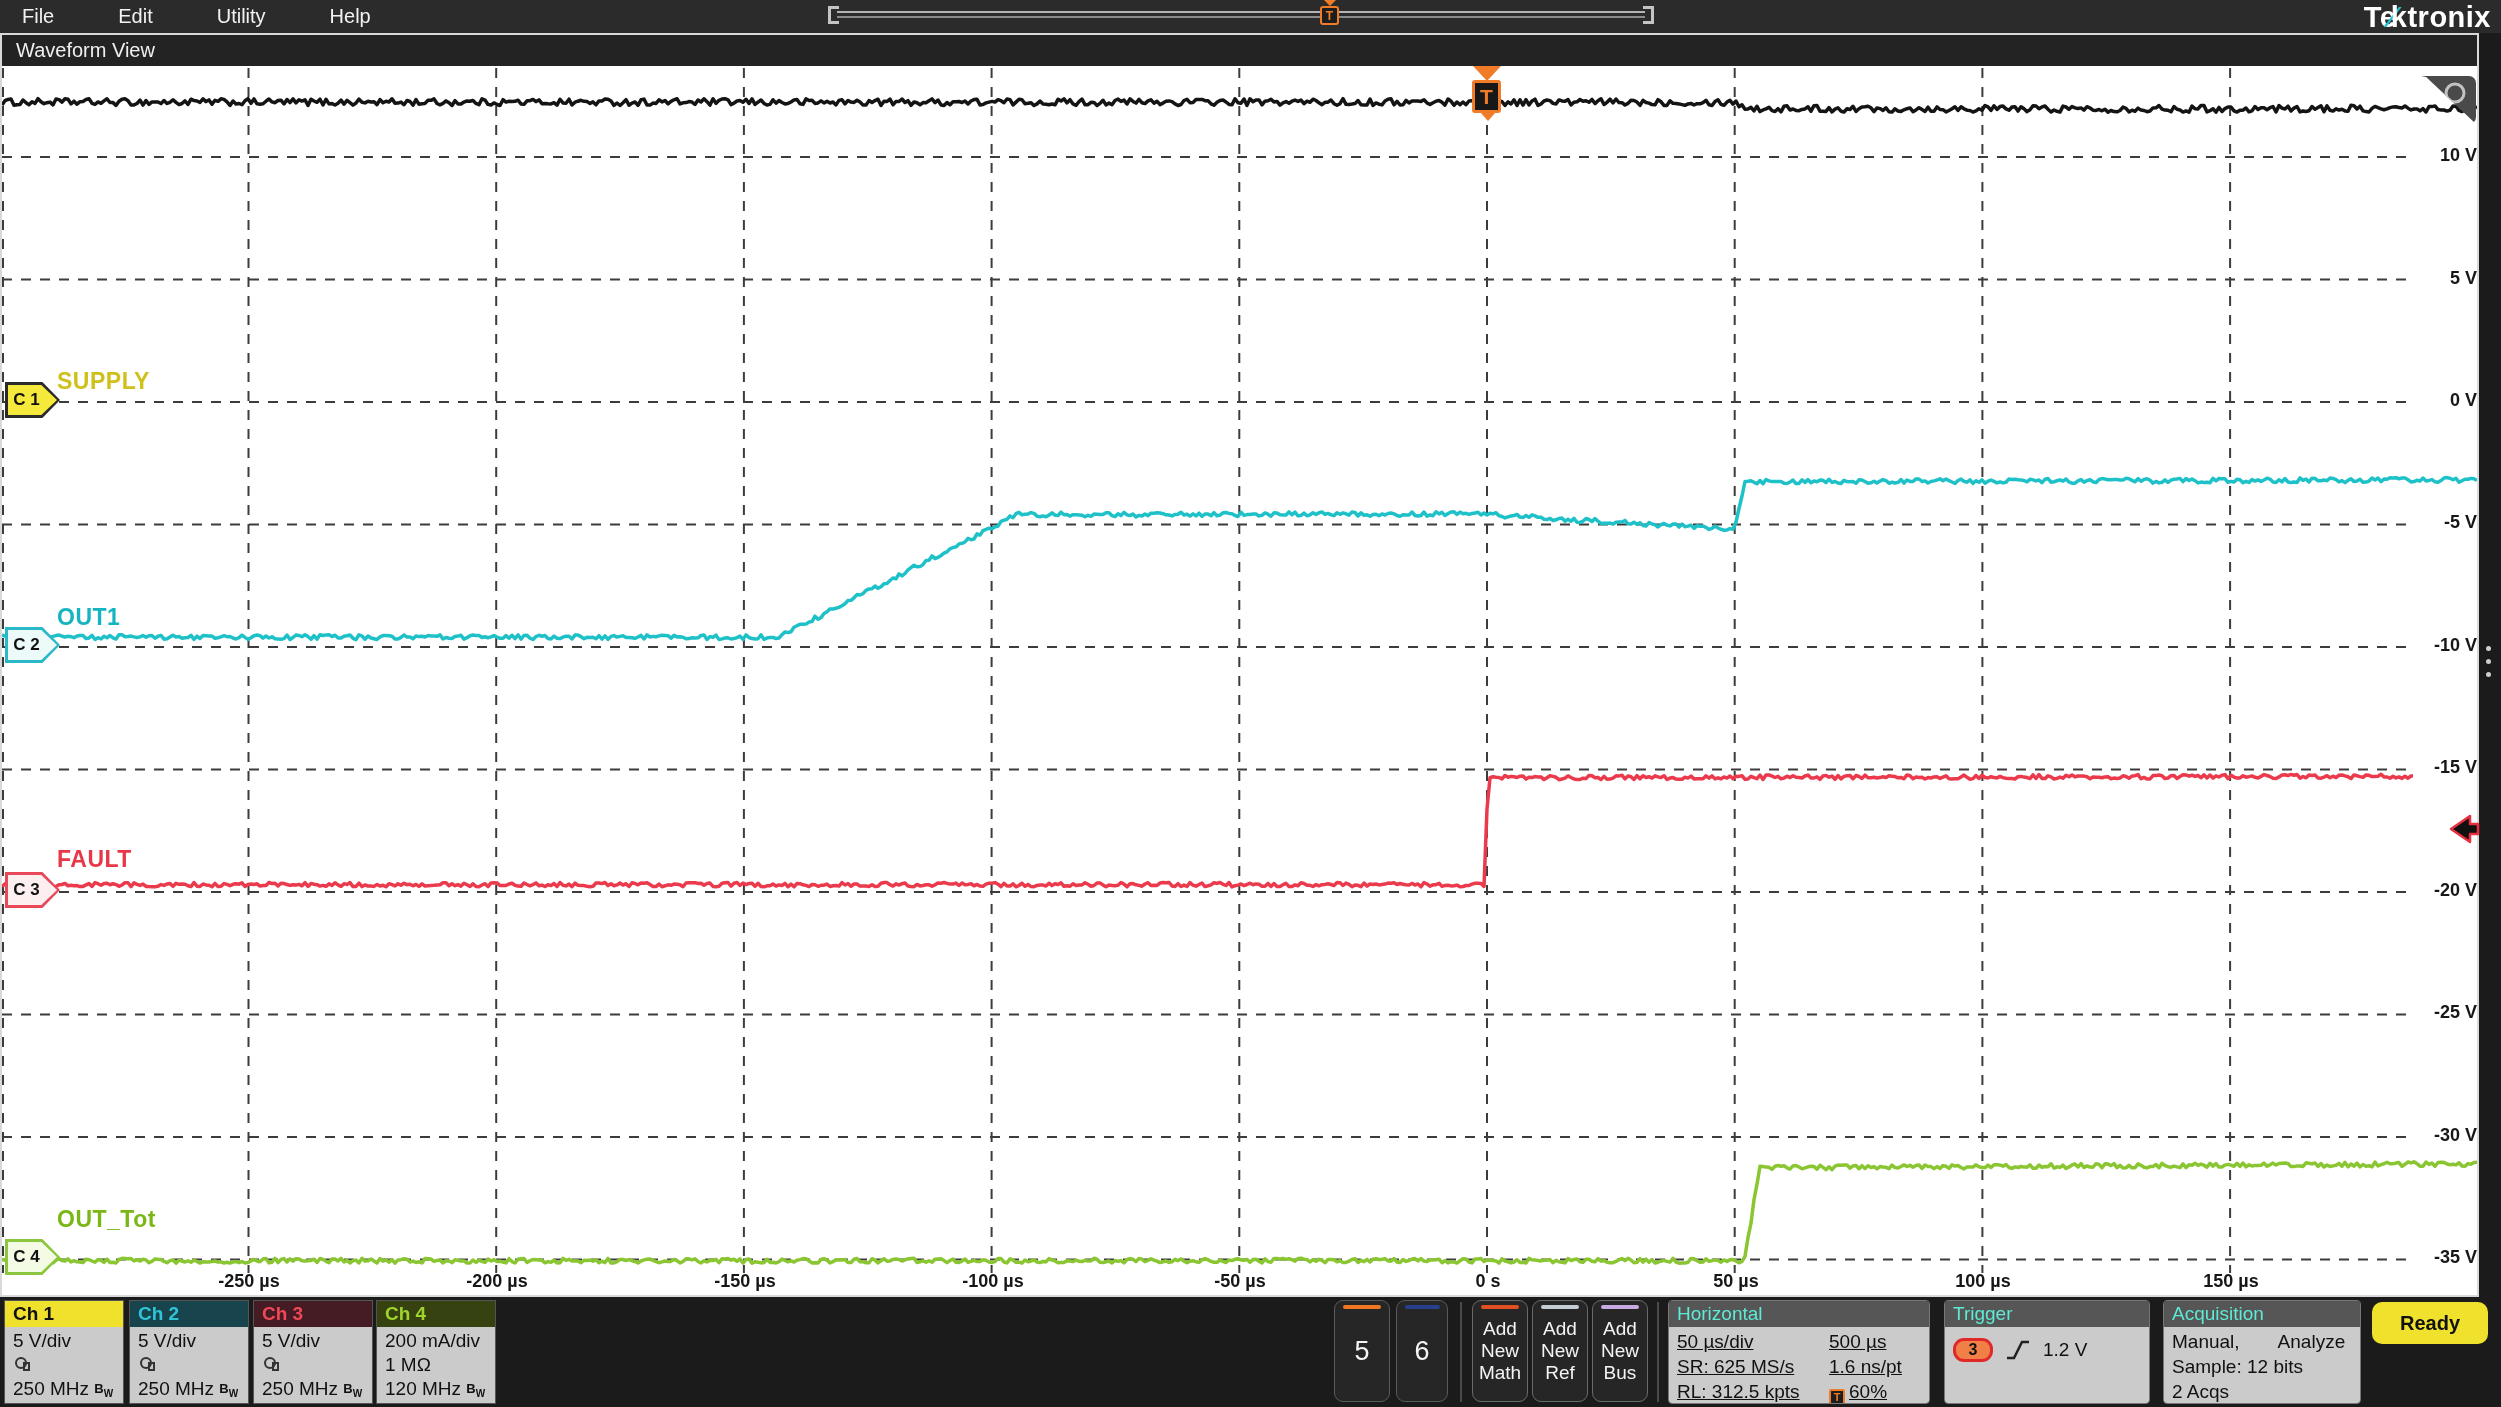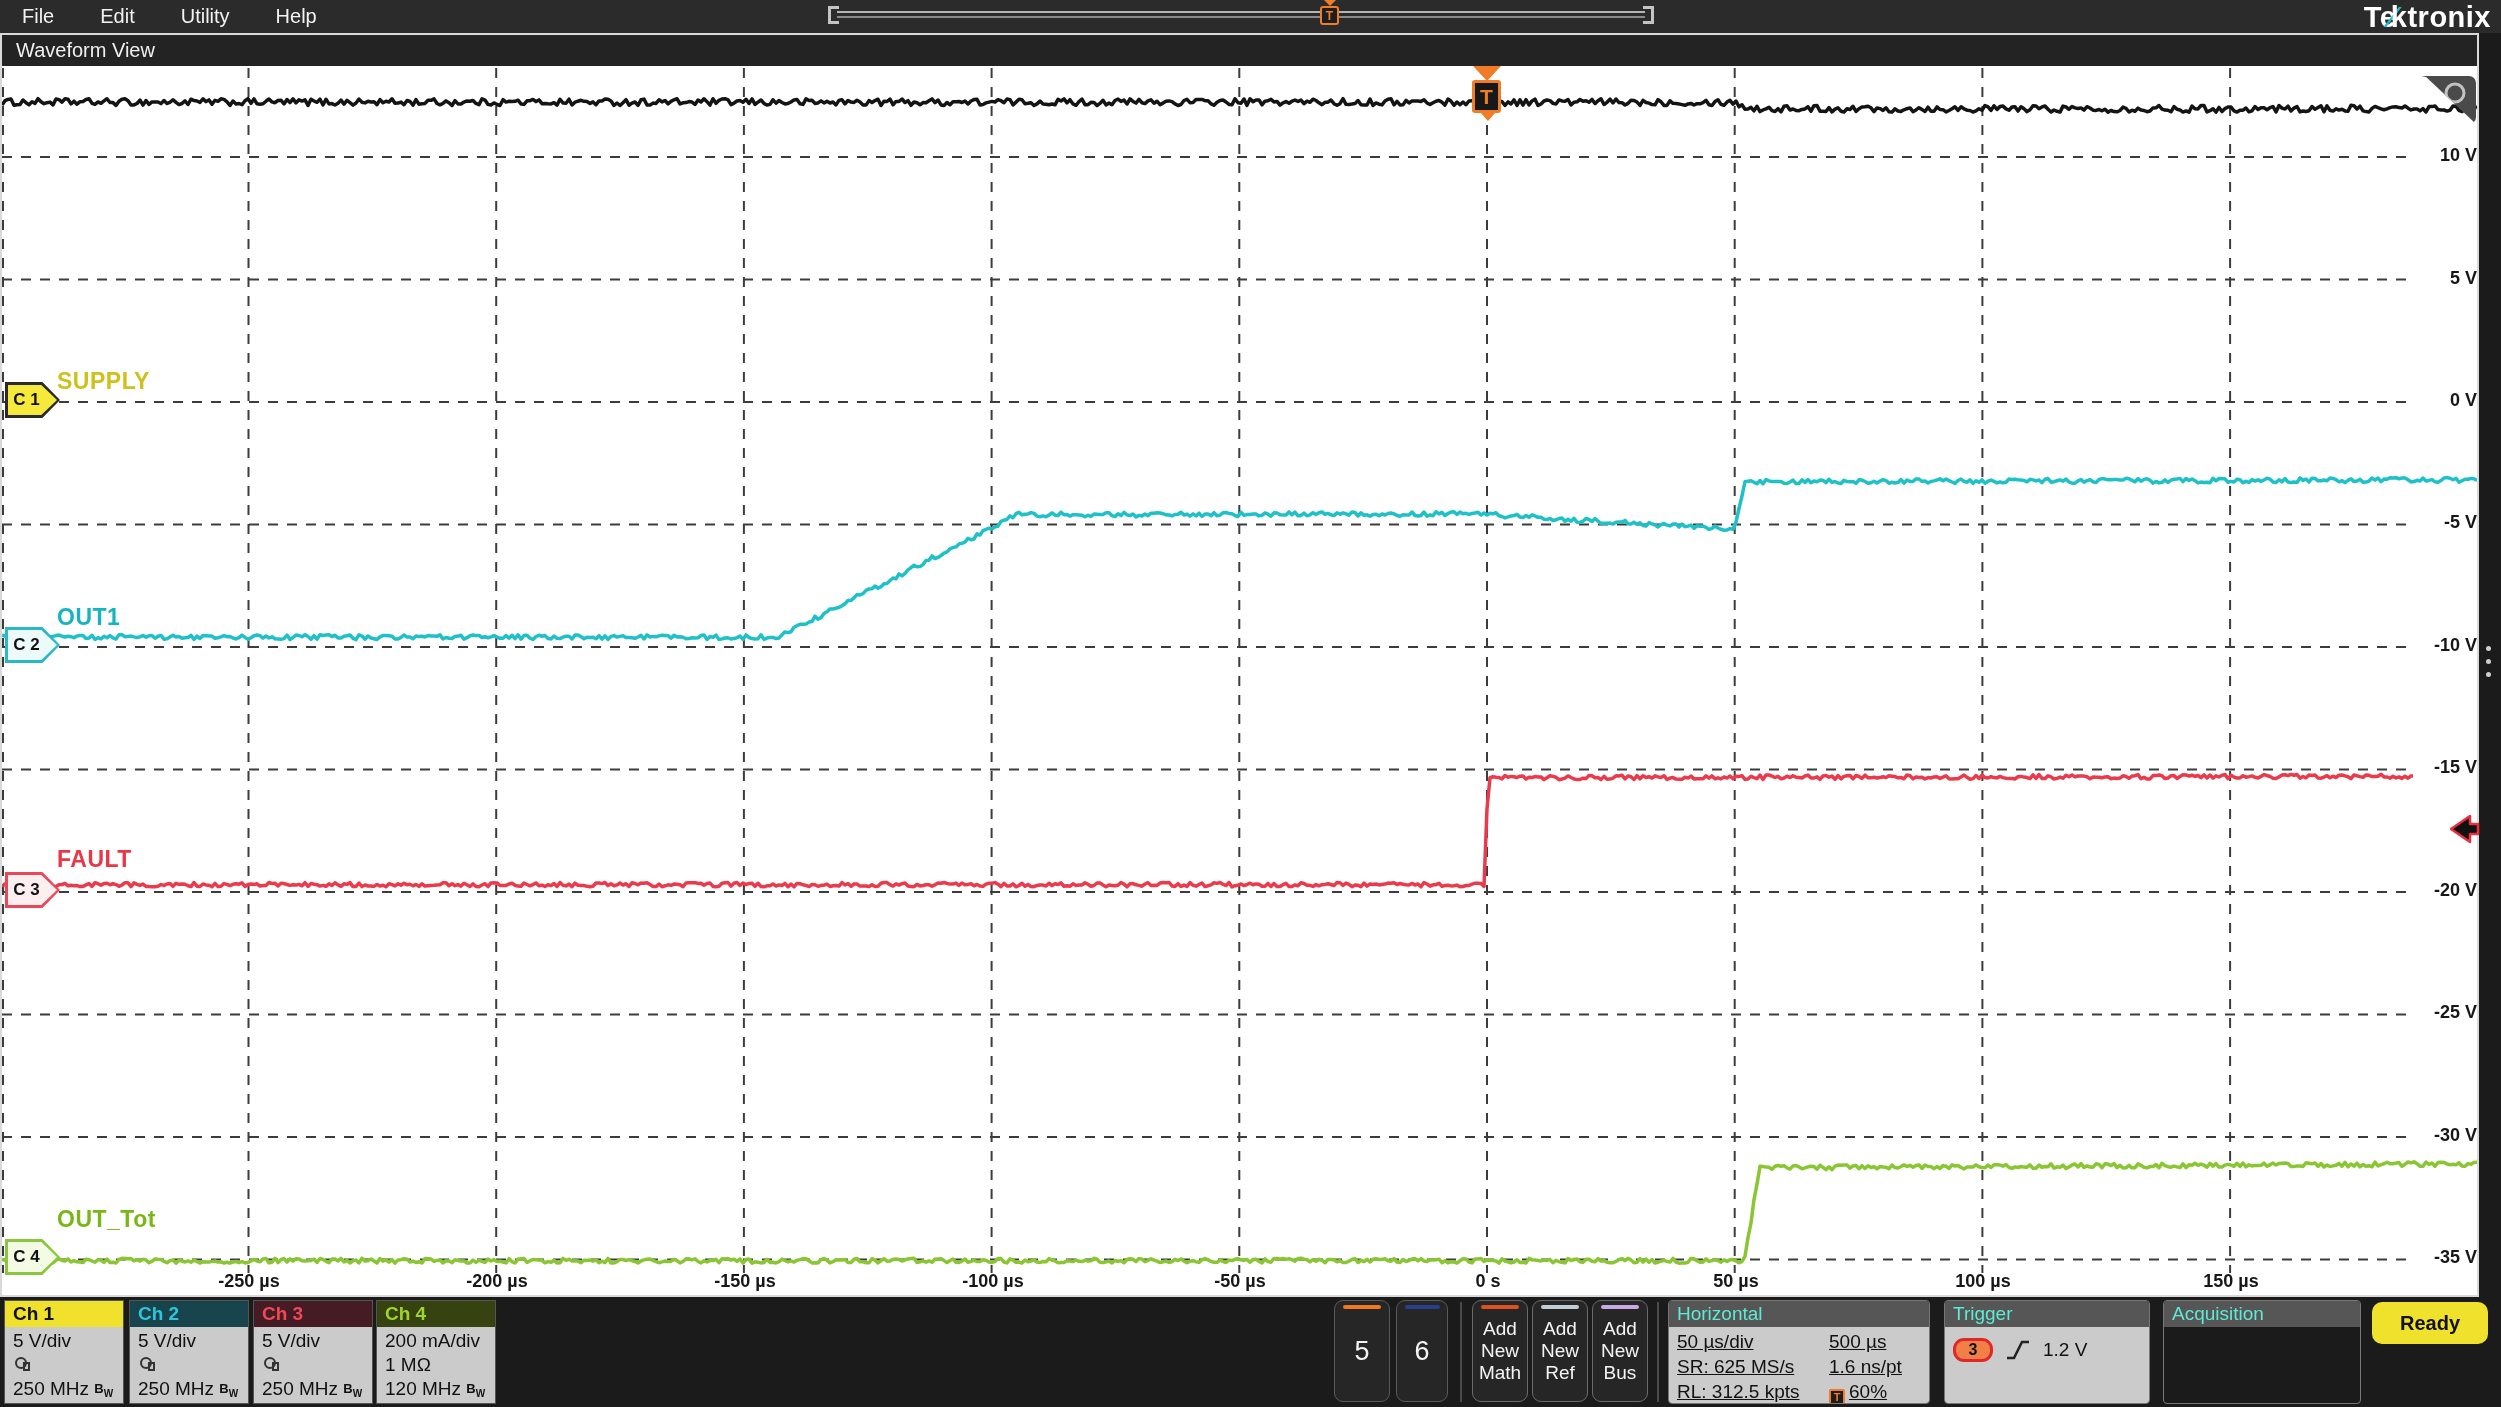--- a/index.html
+++ b/index.html
@@ -1,21 +1,21 @@
 <!DOCTYPE html>
 <html><head>
 <meta charset="utf-8">
 <style>
   html,body{margin:0;padding:0;background:#1b1b1b;}
   body{width:2501px;height:1407px;position:relative;overflow:hidden;
        font-family:"Liberation Sans","DejaVu Sans",sans-serif;color:#eee;}
   .abs{position:absolute;}
 
   
-  .menubar{left:0;top:0;width:100%;height:33px;background:#2b2b2b;display:flex;align-items:center;padding-left:22px;gap:46px;box-sizing:border-box;}
+  .menubar{left:0;top:0;width:100%;height:33px;background:#2b2b2b;display:flex;align-items:center;padding-left:22px;gap:64px;box-sizing:border-box;}
   .menu-item{font-size:20px;color:#f2f2f2;cursor:default;}
   .brand{right:10px;top:1px;font-size:29px;font-weight:bold;color:#fff;letter-spacing:.5px;z-index:50;}
   .brand .kslash{color:#1ec0d0;font-style:italic;margin:0 -4px 0 -7px;}
 
   
   .wave-panel{left:0;top:33px;width:2479px;height:1264px;background:#fff;border:2px solid #d9d9d9;box-sizing:border-box;}
   .panel-title{position:absolute;left:0;top:0;width:100%;height:31px;background:#232323;display:flex;align-items:center;}
   .panel-title span{font-size:20px;color:#efefef;padding-left:14px;}
 
   
@@ -299,15 +299,23 @@
       <svg width="26" height="24">
           <polyline points="2,20 9,20 17,4 24,4" fill="none" stroke="#222" stroke-width="2.5"></polyline>
         </svg>
       <span>1.2 V</span>
     </div>
   </div>
 </div>
 
 <div class="abs panelbox" style="left:2163px;width:198px">
   <div class="hd">Acquisition</div>
+  <div class="bd">
+    <div class="acq-line1">
+        <span>Manual,</span>
+        <span>Analyze</span>
+      </div>
+    <div>Sample: 12 bits</div>
+    <div>2 Acqs</div>
+  </div>
 </div>
 
 <div class="abs ready-btn">Ready</div>
 
 </body></html>

